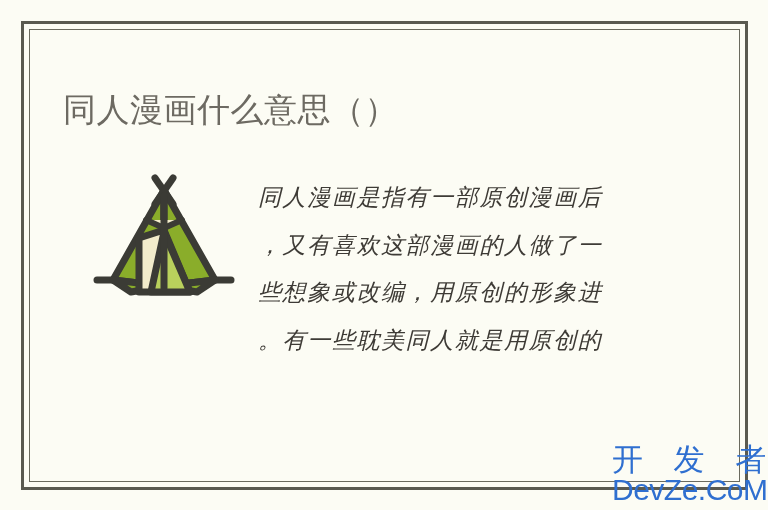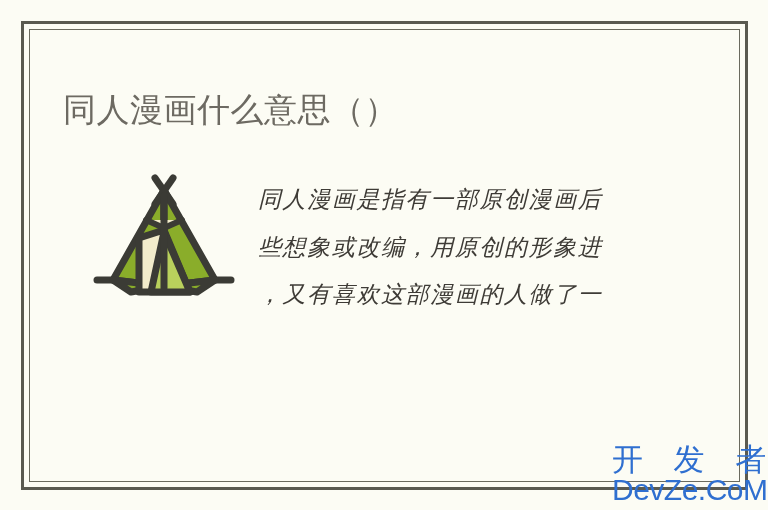--- a/index.html
+++ b/index.html
@@ -66,21 +66,21 @@
   
   .article-body {
     position: absolute;
     left: 195px;
     top: 22px;
     width: 420px;
     color: #3e3b36;
     font-size: 23px;
     line-height: 47.5px;
     letter-spacing: 1.6px;
-    font-family: Liberation Serif, serif;
+    font-family: Liberation Mono, monospace;
     font-style: italic;
     text-align: justify;
     text-justify: inter-character;
   }
   .article-body .line {
     display: block;
     white-space: nowrap;
   }
 
   
@@ -140,22 +140,23 @@
 
           <line x1="64" y1="8" x2="82" y2="34" stroke="#3b3b35" stroke-width="7" stroke-linecap="round"></line>
           <line x1="82" y1="8" x2="64" y2="34" stroke="#3b3b35" stroke-width="7" stroke-linecap="round"></line>
 
           <line x1="73" y1="26" x2="73" y2="118" stroke="#3b3b35" stroke-width="7" stroke-linecap="round"></line>
         </svg>
       </div>
 
       <div class="article-body">
         <span class="line">同人漫画是指有一部原创漫画后</span>
+        <span class="line">，又有喜欢这部漫画的人做了一</span>
         <span class="line">些想象或改编，用原创的形象进</span>
-        <span class="line">，又有喜欢这部漫画的人做了一</span>
+        <span class="line">。有一些耽美同人就是用原创的</span>
       </div>
 
     </div>
   </div>
 </div>
 
 <div class="watermark">
   <div class="watermark-cn">开 发 者</div>
   <div class="watermark-en">DevZe.CoM</div>
 </div>

